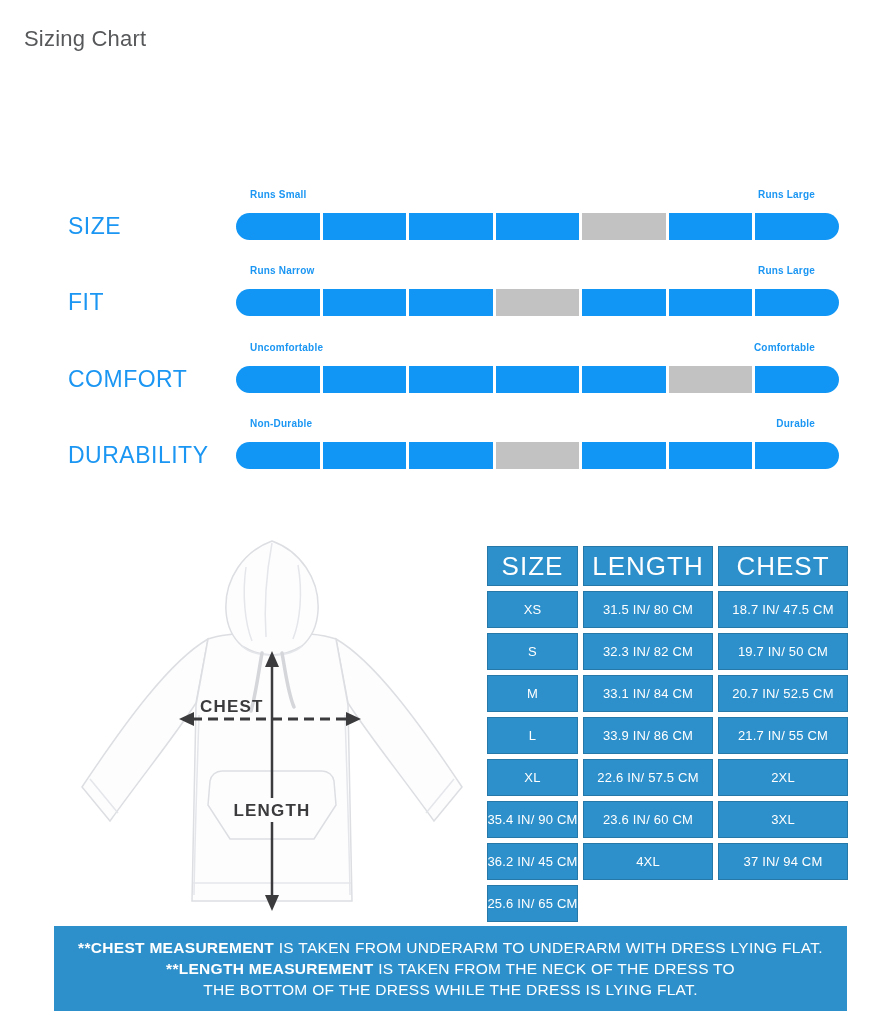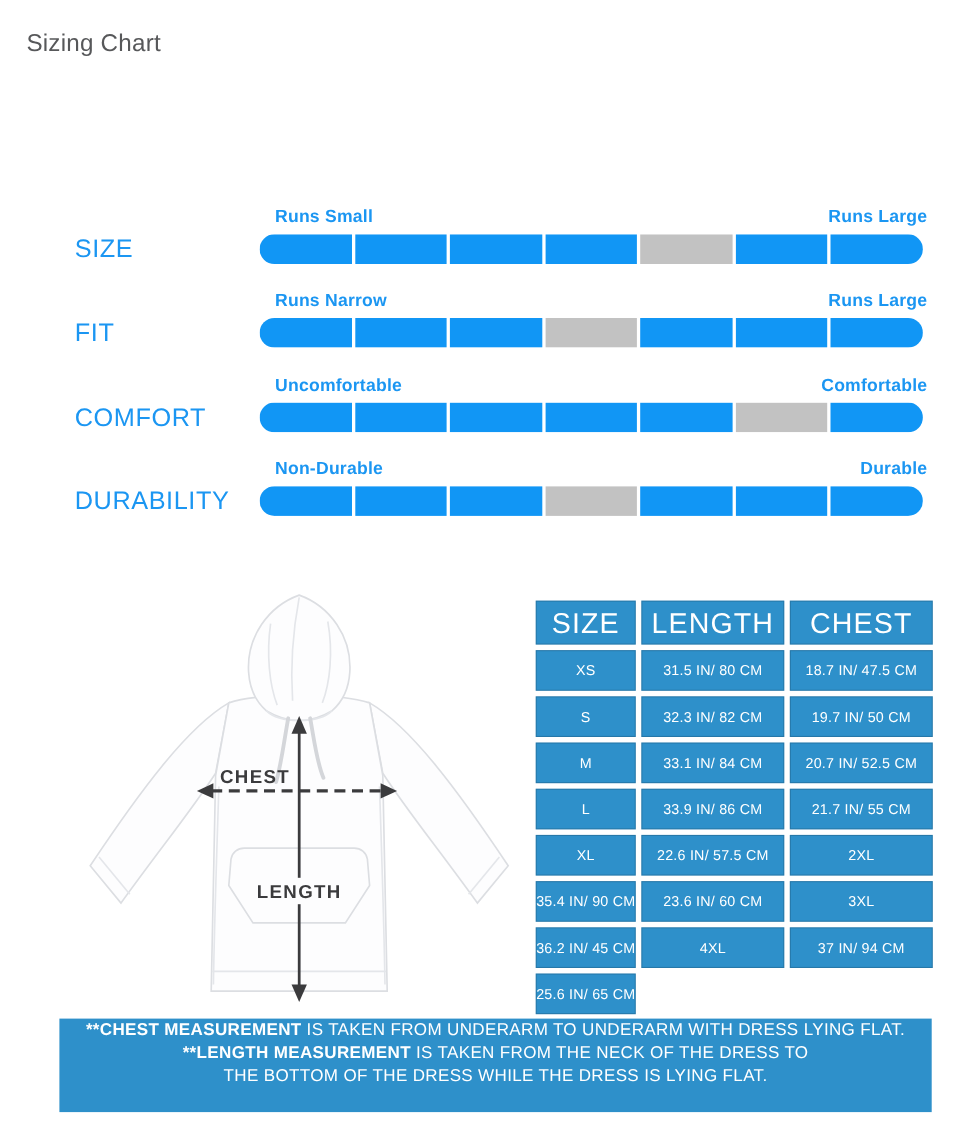--- a/index.html
+++ b/index.html
@@ -11,25 +11,25 @@
     position:absolute;left:24px;top:26px;
     font-size:22px;color:var(--title-gray);letter-spacing:.2px;
   }
   
   .bar-row{position:absolute;left:0;width:887px;height:56px;}
   .bar-cat{
     position:absolute;left:68px;top:24px;height:28px;line-height:28px;
     font-size:23px;color:var(--label-blue);letter-spacing:.5px;
   }
   .bar-endlabel{
-    position:absolute;top:1px;font-size:16px;font-weight:bold;
+    position:absolute;top:1px;font-size:10px;font-weight:bold;
     color:var(--label-blue);letter-spacing:.2px;white-space:nowrap;
   }
   .bar-endlabel.left{left:250px;}
-  .bar-endlabel.right{right:44px;text-align:center;}
+  .bar-endlabel.right{right:72px;text-align:center;}
   .bar-track{
     position:absolute;left:236px;top:25px;width:603px;height:27px;
     border-radius:13.5px;overflow:hidden;display:flex;gap:3px;
   }
   .bar-seg{flex:1;background:var(--bar-blue);}
   .bar-seg.gray{background:var(--bar-gray);}
   
   .size-table{
     position:absolute;left:487px;top:546px;
     display:grid;grid-template-columns:91px 130px 130px;
@@ -39,21 +39,21 @@
     background:var(--table-blue);color:#fff;box-sizing:border-box;
     display:flex;align-items:center;justify-content:center;
     border:1px solid rgba(0,0,0,.16);white-space:nowrap;
   }
   .cell.header{height:40px;font-size:26px;letter-spacing:1px;}
   .cell.data{height:37px;font-size:13px;letter-spacing:.2px;}
   
   .note{
     position:absolute;left:54px;top:926px;width:793px;height:85px;
     background:var(--banner-blue);color:#fff;text-align:center;
-    box-sizing:border-box;
+    box-sizing:border-box;padding-top:11px;
     font-size:15.5px;line-height:21px;letter-spacing:.3px;
   }
   .note b{font-weight:bold;}
   
   .hoodie{position:absolute;left:72px;top:533px;}
   .hoodie .garment{fill:#FDFDFE;stroke:#DCDEE2;stroke-width:1.5;}
   .hoodie .detail{fill:none;stroke:#E4E6EA;stroke-width:1.5;}
   .hoodie .string{fill:none;stroke:#D4D6DA;stroke-width:3.5;stroke-linecap:round;}
   .hoodie .annot-line{stroke:var(--annotation-dark);}
   .hoodie .annot-fill{fill:var(--annotation-dark);}

